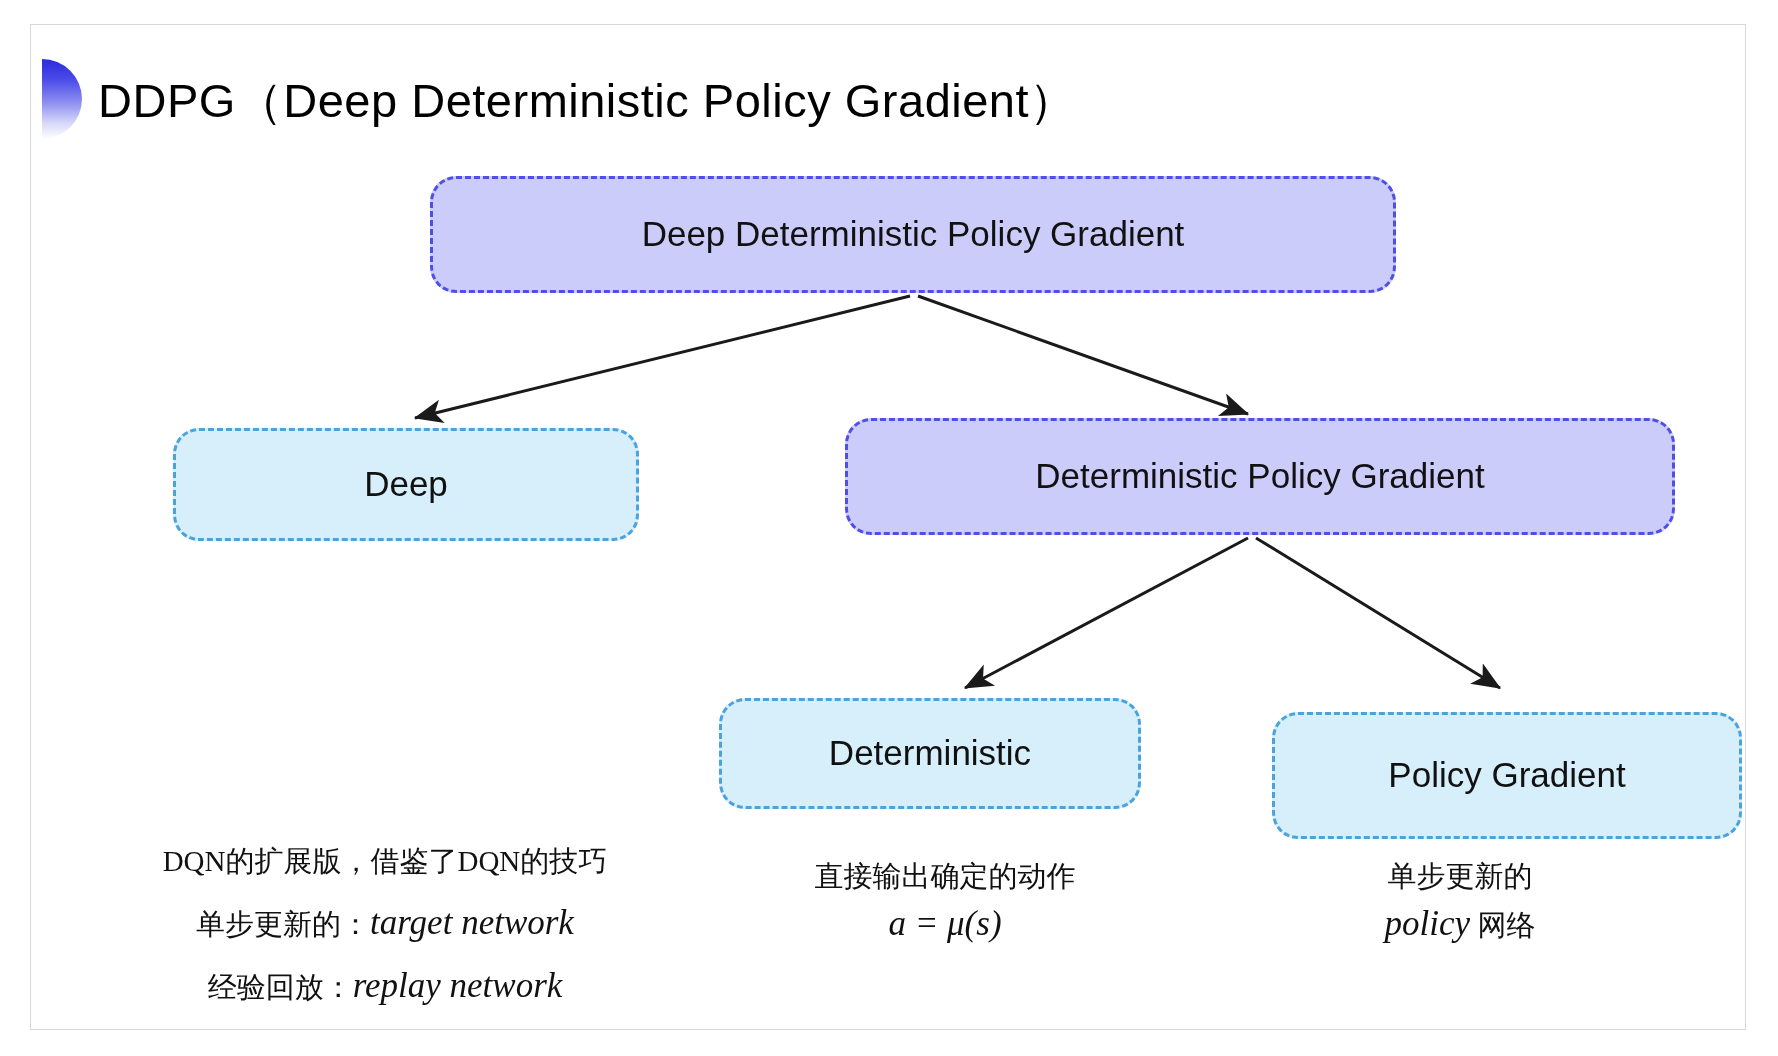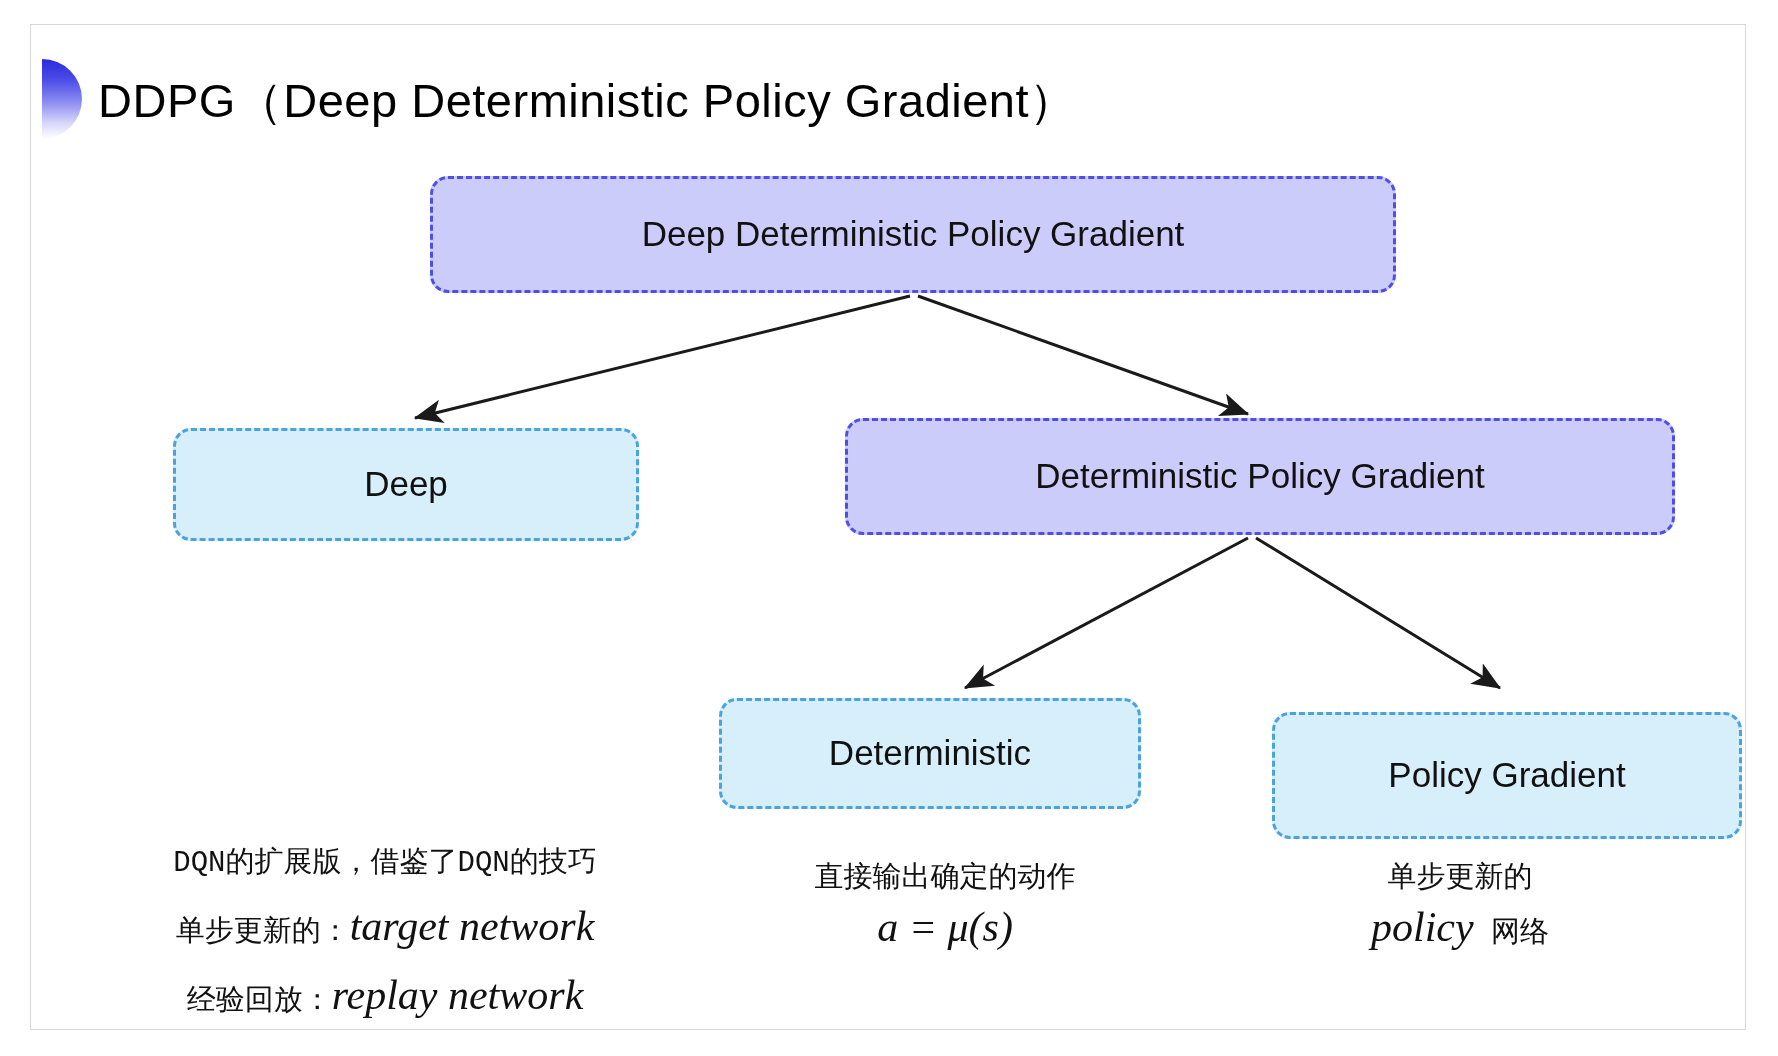--- a/index.html
+++ b/index.html
@@ -48,21 +48,21 @@
     color: #000000;
     font-weight: 400;
     letter-spacing: 0.5px;
     white-space: nowrap;
   }
 
   
   .node {
     position: absolute;
     box-sizing: border-box;
-    border-radius: 18px;
+    border-radius: 26px;
     display: flex;
     align-items: center;
     justify-content: center;
     text-align: center;
     color: #111111;
     font-size: 35px;
     line-height: 1.15;
     font-weight: 400;
   }
   .node.purple {
@@ -93,25 +93,25 @@
 
   
   .note {
     position: absolute;
     color: #111111;
     text-align: center;
     font-size: 29px;
     line-height: 62px;
     white-space: nowrap;
   }
-  .note .cn { font-family: Liberation Mono, monospace; margin-top: 28px; }
+  .note .cn { font-family: Liberation Serif, serif; margin-top: 28px; }
   .note .mi {
     font-family: "Liberation Serif", "DejaVu Serif", serif;
     font-style: italic;
-    font-size: 42px;
+    font-size: 35px;
   }
   .note .row { display: block; }
 
   #note-left  { left: 100px; top: 830px; width: 570px; text-align: center; }
   #note-left .row.r1 { text-align: center; }
   #note-left .row.r2,
   #note-left .row.r3 { text-align: center; }
 
   #note-mid   { left: 730px; top: 852px; width: 430px; line-height: 48px; }
   #note-right { left: 1290px; top: 852px; width: 340px; line-height: 48px; }

